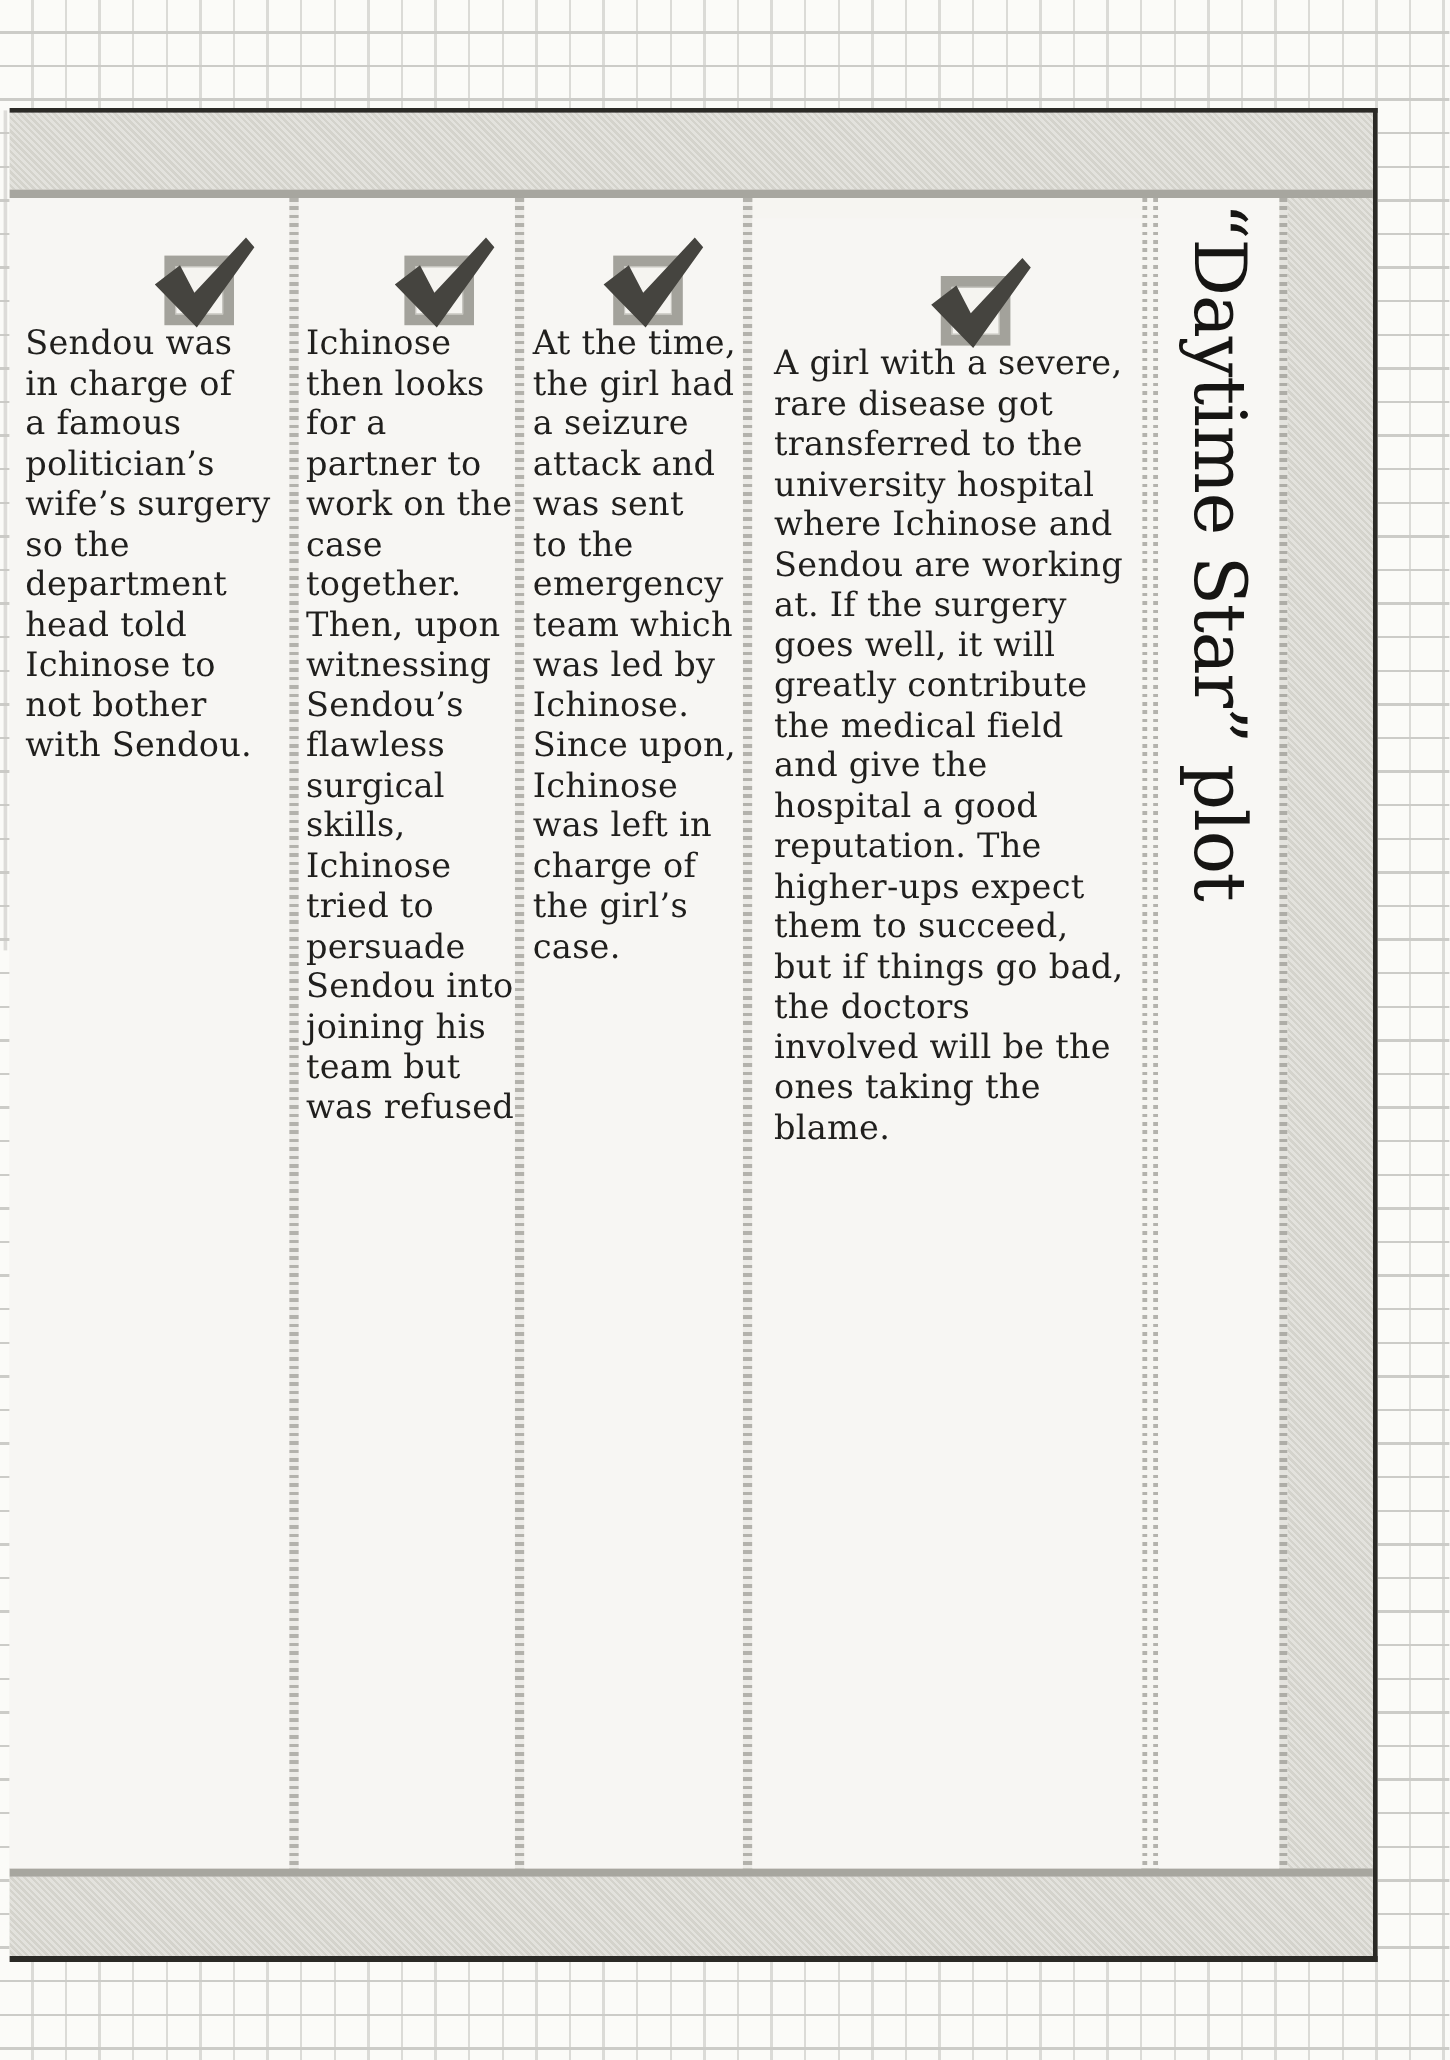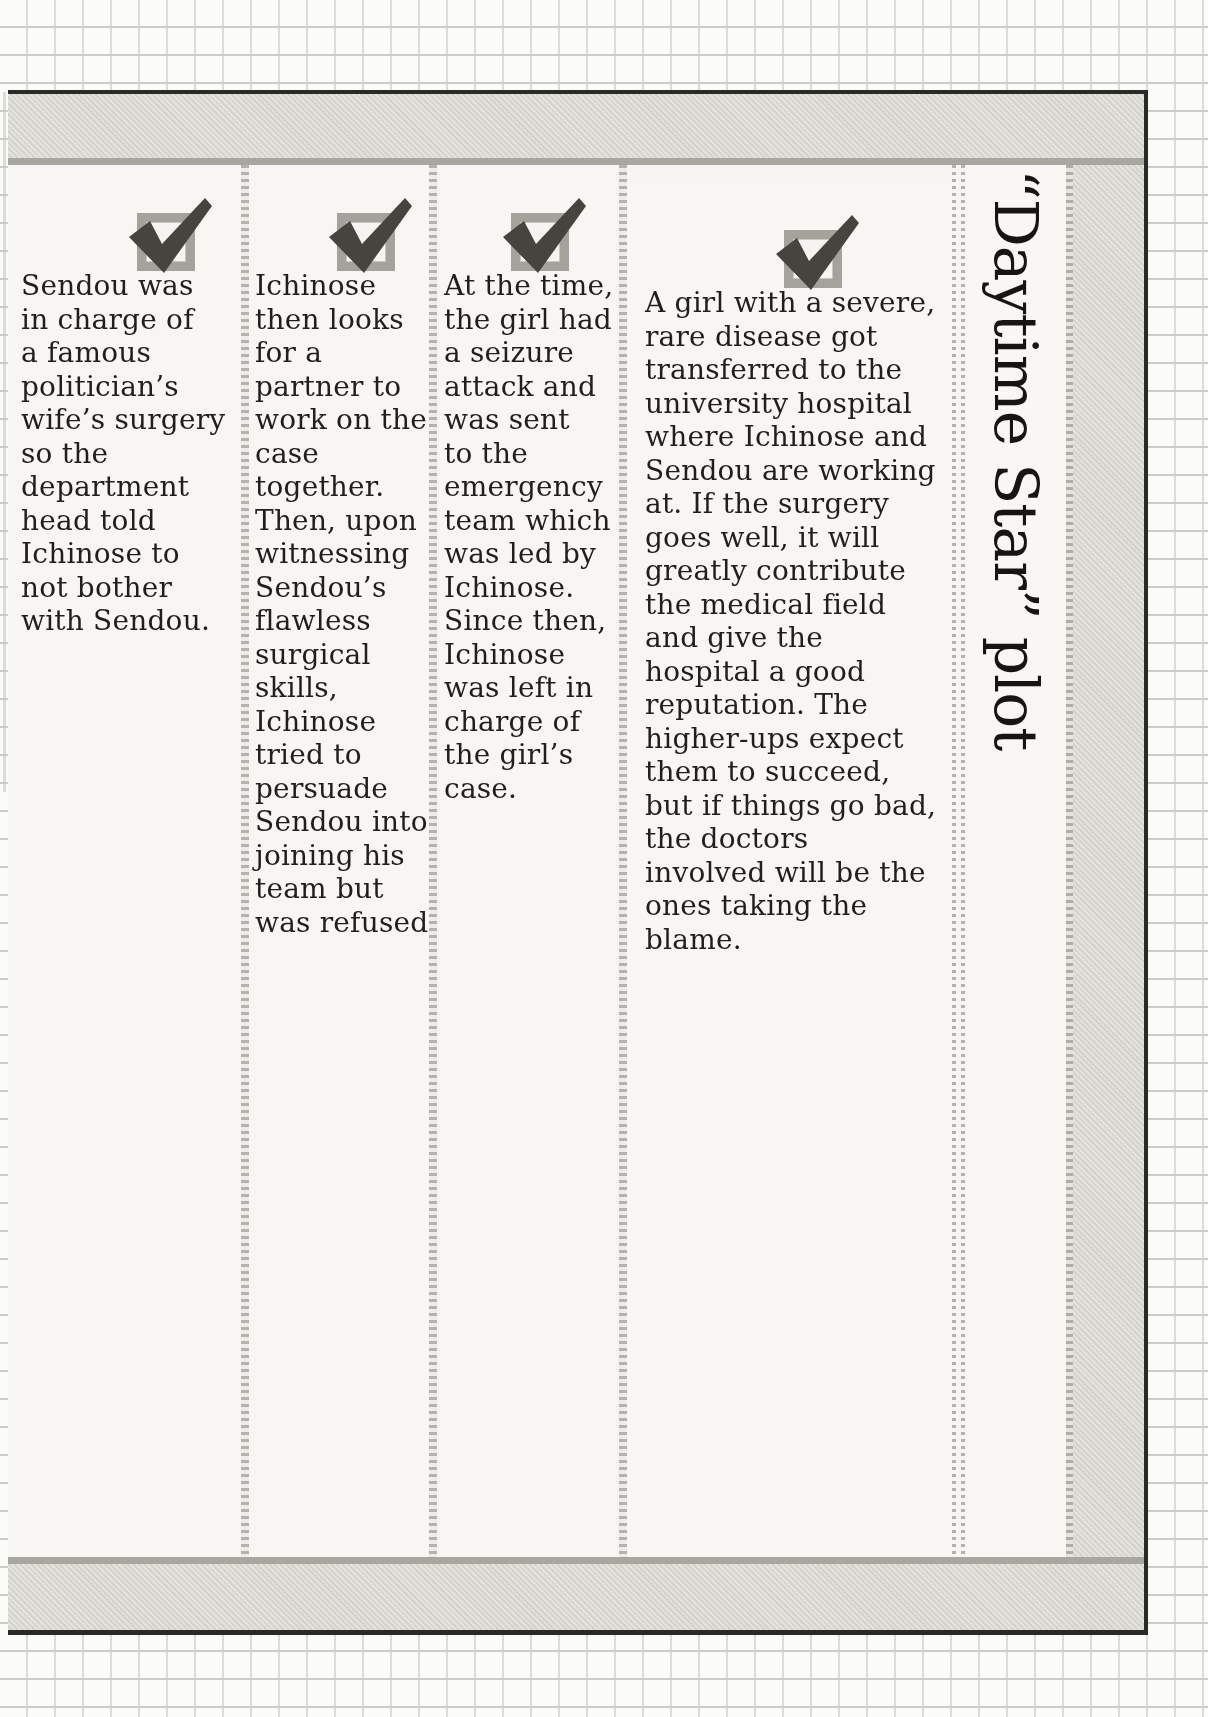--- a/index.html
+++ b/index.html
@@ -171,21 +171,21 @@
         <div class="coltext">At the time,
 the girl had
 a seizure
 attack and
 was sent
 to the
 emergency
 team which
 was led by
 Ichinose.
-Since then,
+Since upon,
 Ichinose
 was left in
 charge of
 the girl’s
 case.</div>
       </div>
 
       <div class="gutter"></div>
 
       <div class="col c4">

